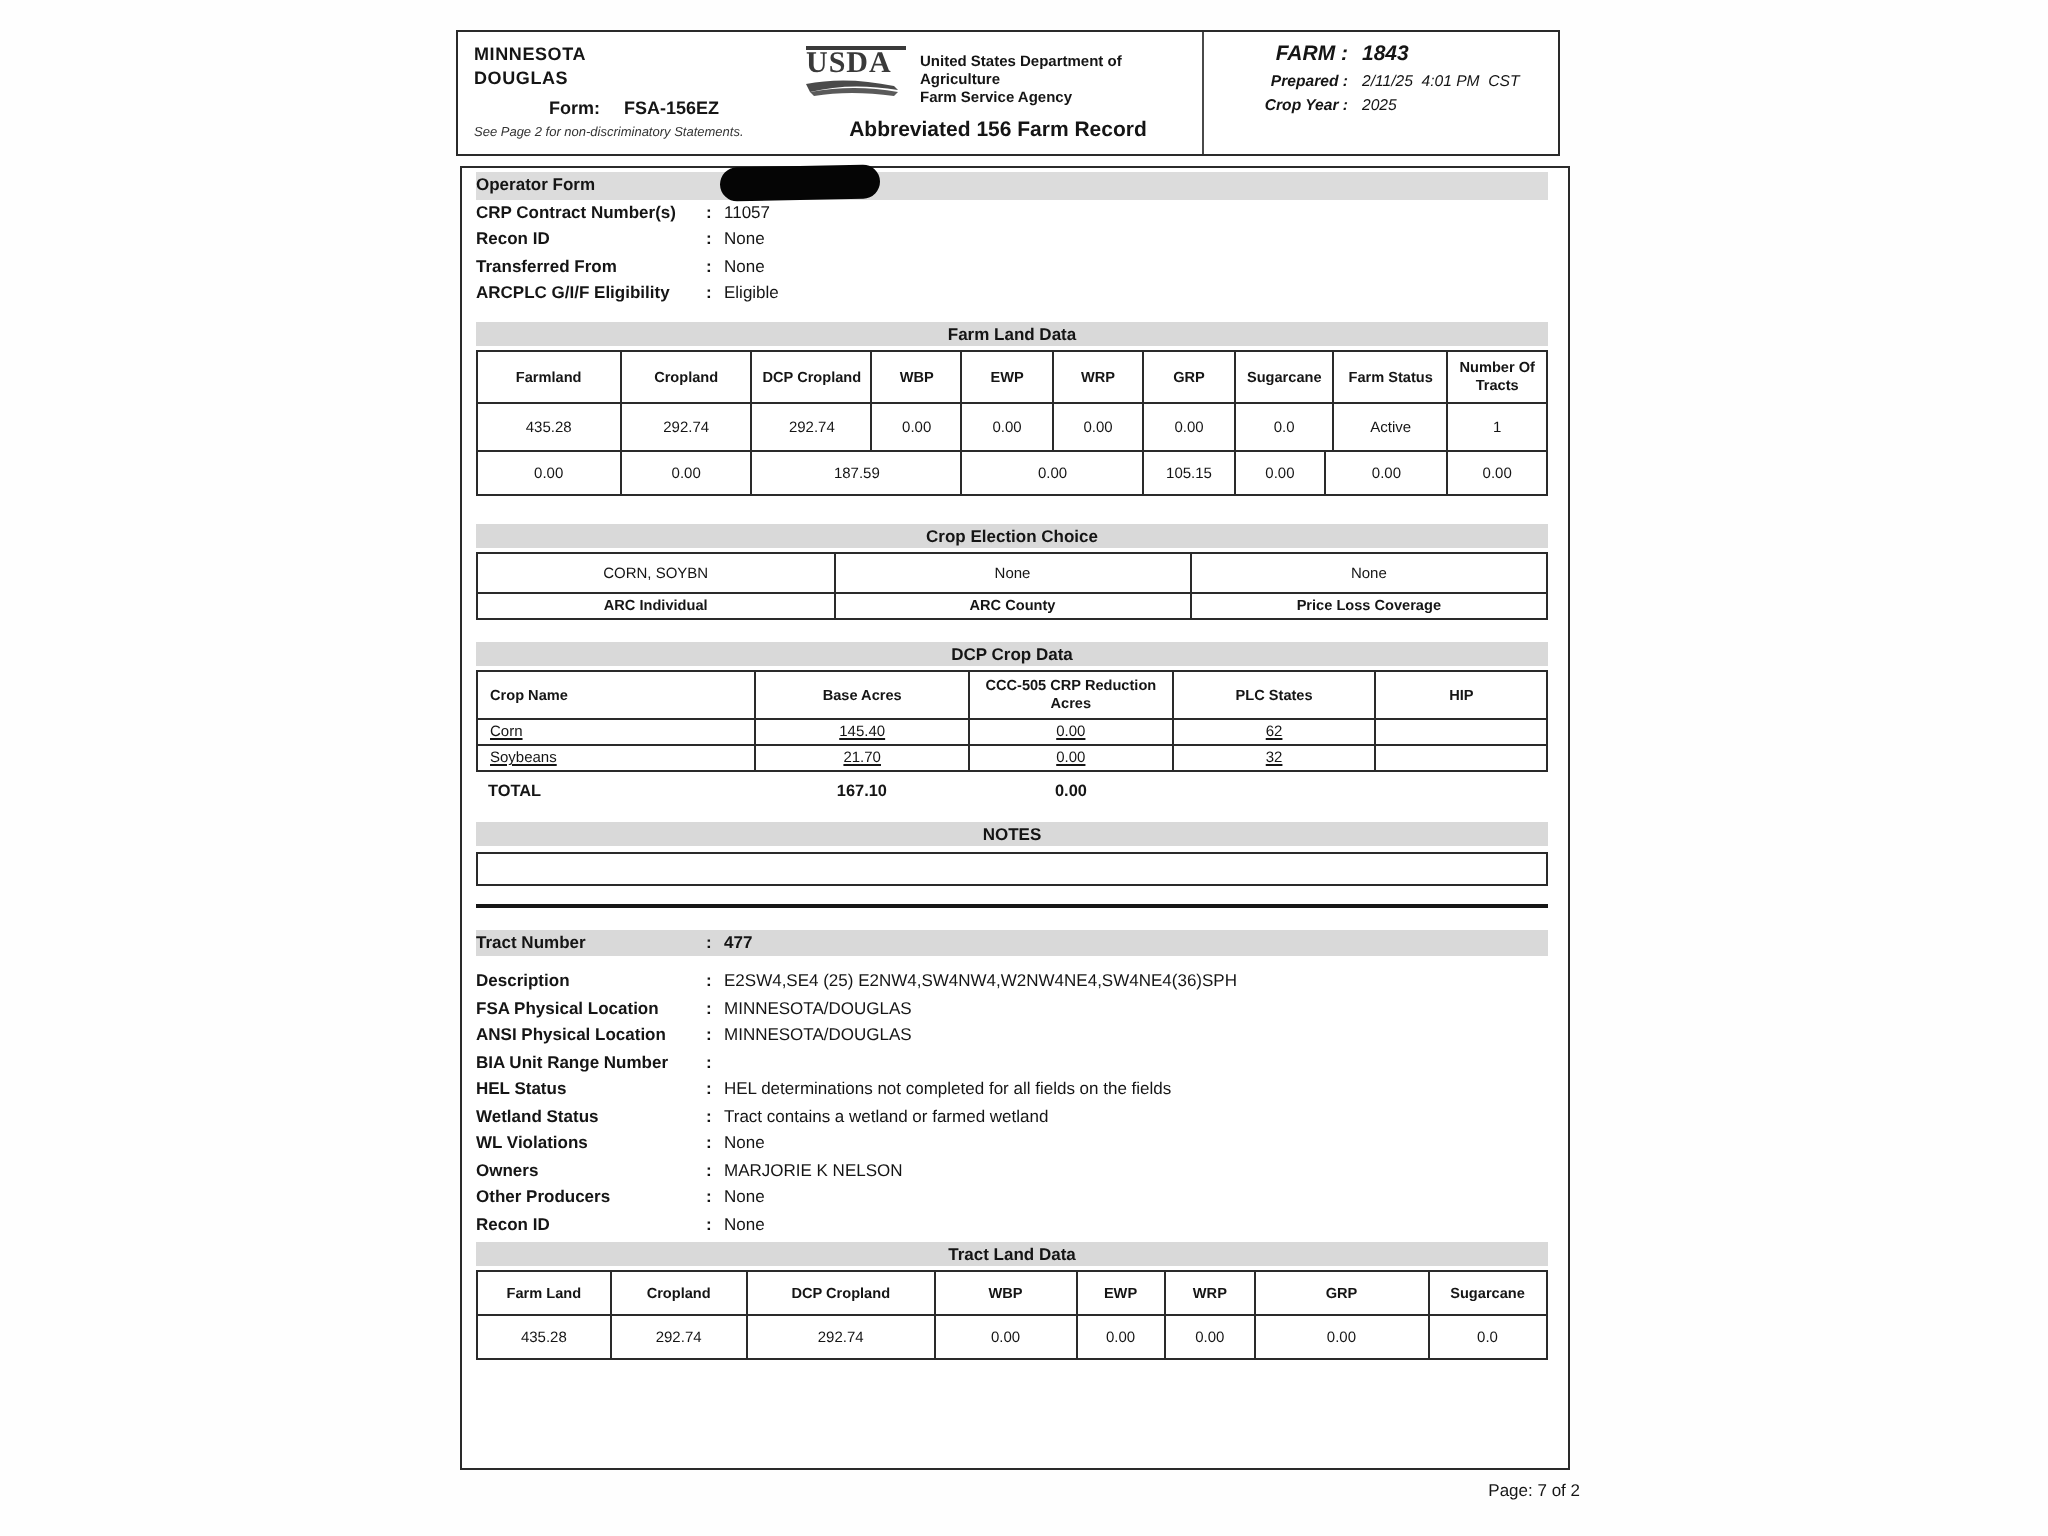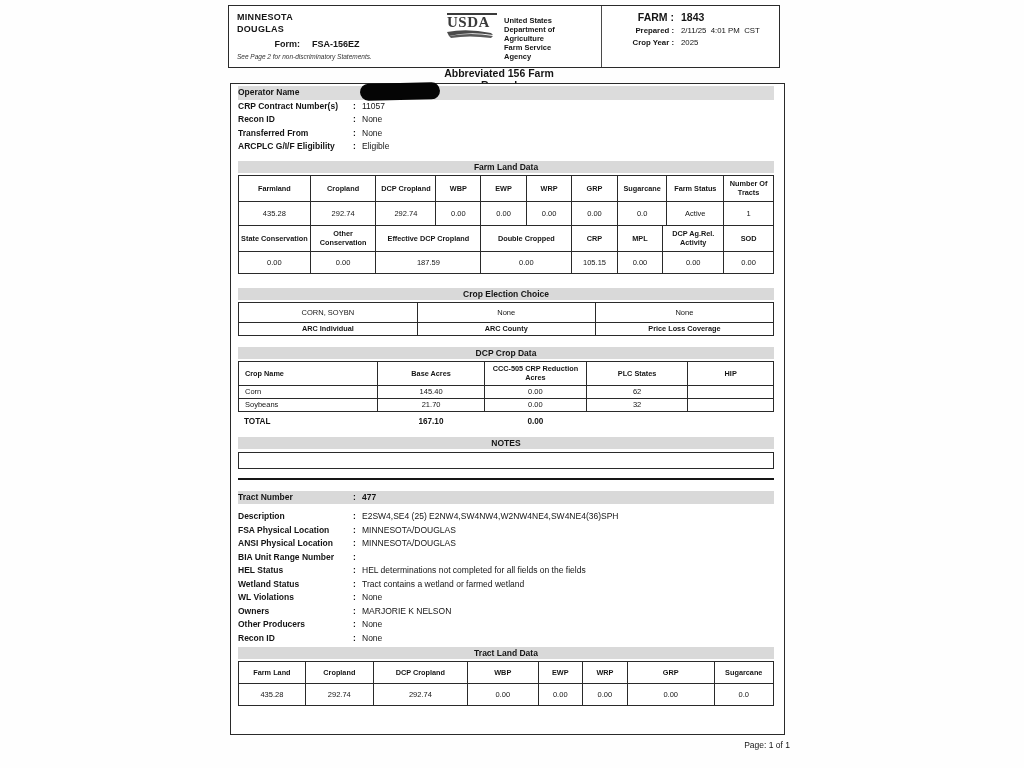--- a/index.html
+++ b/index.html
@@ -1,34 +1,34 @@
 <!DOCTYPE html>
 <html><head>
 <meta charset="utf-8">
 <style>
   * { margin:0; padding:0; box-sizing:border-box; }
   body { width:1024px; height:768px; background:#ffffff; font-family:"Liberation Sans", sans-serif; color:#151515; }
   .page { position:relative; width:1024px; height:768px; background:#fefefe; overflow:hidden; }
 
   
-  .header-box { position:absolute; left:228px; top:5px; width:552px; height:63px; border:1.5px solid #2a2a2a; display:flex; background:#fff;gap:44px; }
+  .header-box { position:absolute; left:228px; top:15px; width:552px; height:63px; border:1.5px solid #2a2a2a; display:flex; background:#fff; }
   .hdr-left { width:168px; padding:5px 0 0 8px; }
   .hdr-state, .hdr-county { font-weight:bold; font-size:9px; line-height:12px; letter-spacing:.3px; }
   .hdr-form { margin-top:4px; font-weight:bold; font-size:9px;text-align:center; }
   .hdr-form .fv { margin-left:12px; }
   .hdr-note { margin-top:4px; font-style:italic; font-size:6.5px; color:#333; }
   .hdr-center { flex:1; padding-top:7px; }
   .usda-row { display:flex; gap:7px; margin-left:6px; align-items:flex-start; }
   .usda-logo { width:50px; }
   .usda-word { font-family:"Liberation Serif", serif; font-weight:bold; font-size:15px; line-height:14px; letter-spacing:.5px; border-top:2px solid #3a3a3a; color:#3a3a3a; }
   .usda-swoosh { display:block; margin-top:1px; }
   .agency { font-size:7.5px; font-weight:bold; line-height:9px; padding-top:3px; }
   .doc-title { font-size:10.5px; font-weight:bold; text-align:center; margin-top:6px; }
   .hdr-right { width:178px; border-left:1px solid #4a4a4a; padding-top:5px; }
-  .hrow { display:grid; grid-template-columns:72px 1fr; column-gap:7px; align-items:baseline; margin-bottom:3px; }
+  .hrow { display:grid; grid-template-columns:72px 1fr; column-gap:7px; align-items:baseline; margin-bottom:3px;font-style:italic; }
   .hrow .hl { text-align:right; font-weight:bold; }
   .hrow.farm { font-size:10.5px; }
   .hrow.farm .hv { font-weight:bold; }
   .hrow.small { font-size:7.8px; }
   .pre { white-space:pre; }
 
   
   .main-box { position:absolute; left:230px; top:83px; width:555px; height:652px; border:1.5px solid #2a2a2a; background:#fff; padding:2px 10px 0 7px; }
   .kv-row { display:flex; font-size:8.5px; line-height:13.5px; height:13.5px; }
   .kv-row.graybar { background:#dcdcdc; }
@@ -39,21 +39,21 @@
 
   .sec-bar { background:#d9d9d9; text-align:center; font-weight:bold; font-size:8.5px; line-height:12px; height:12px; }
 
   table { width:100%; border-collapse:collapse; table-layout:fixed; background:#fff; }
   th, td { border:1px solid #2a2a2a; text-align:center; vertical-align:middle; padding:1px 2px; }
   th { font-size:7.3px; font-weight:bold; line-height:9px; }
   td { font-size:7.5px; font-weight:normal; }
   .h26 th { height:26px; } .d24 td { height:24px; }
   .h22 th { height:22px; } .d22 td { height:22px; }
   .h12 th { height:13px; } .d19 td { height:20px; }
-  .h24 th { height:24px; } .d13 td { height:13px; }
+  .h24 th { height:24px; } .d13 td { height:13px;text-decoration:underline; }
   .cell-left { text-align:left; padding-left:6px; }
   .stack-up { margin-top:-1px; }
 
   .total-row { display:flex; font-weight:bold; font-size:8.2px; margin-top:4px; line-height:11px; }
   .total-row .c0 { width:26%; padding-left:6px; }
   .total-row .c1 { width:20%; text-align:center; }
   .total-row .c2 { width:19%; text-align:center; }
 
   .notes-box { border:1px solid #2a2a2a; height:17px; margin-top:3px; background:#fff; }
   .thick-line { height:2.5px; background:#161616; margin-top:9px; }
@@ -104,21 +104,21 @@
         <span class="hl">Crop Year :</span>
         <span class="hv">2025</span>
       </div>
     </div>
   </div>
 
   <div class="main-box" style="position:absolute;">
 
     <div style="position:relative;">
       <div class="kv-row graybar">
-        <span class="kv-label">Operator Name</span>
+        <span class="kv-label">Operator Form</span>
       </div>
       <div class="redaction"></div>
       <div class="kv-row">
         <span class="kv-label">CRP Contract Number(s)</span>
           <span class="kv-colon">:</span>
           <span class="kv-val">11057</span>
       </div>
       <div class="kv-row">
         <span class="kv-label">Recon ID</span>
           <span class="kv-colon">:</span>
@@ -182,30 +182,20 @@
           <col style="width:13.4%">
           <col style="width:12.3%">
           <col style="width:19.6%">
           <col style="width:17%">
           <col style="width:8.5%">
           <col style="width:8.5%">
           <col style="width:11.4%">
           <col style="width:9.3%">
         </colgroup>
       <tbody>
-          <tr>
-        <th>State Conservation</th>
-            <th>Other Conservation</th>
-            <th>Effective DCP Cropland</th>
-            <th>Double Cropped</th>
-            <th>CRP</th>
-            <th>MPL</th>
-            <th>DCP Ag.Rel. Activity</th>
-            <th>SOD</th>
-      </tr>
       <tr>
         <td>0.00</td>
             <td>0.00</td>
             <td>187.59</td>
             <td>0.00</td>
             <td>105.15</td>
             <td>0.00</td>
             <td>0.00</td>
             <td>0.00</td>
       </tr>
@@ -366,14 +356,14 @@
             <td>0.00</td>
             <td>0.00</td>
             <td>0.00</td>
             <td>0.00</td>
             <td>0.0</td>
       </tr>
     </tbody>
       </table>
   </div>
 
-  <div class="footer">Page: 1 of 1</div>
+  <div class="footer">Page: 7 of 2</div>
 </div>
 
 </body></html>

